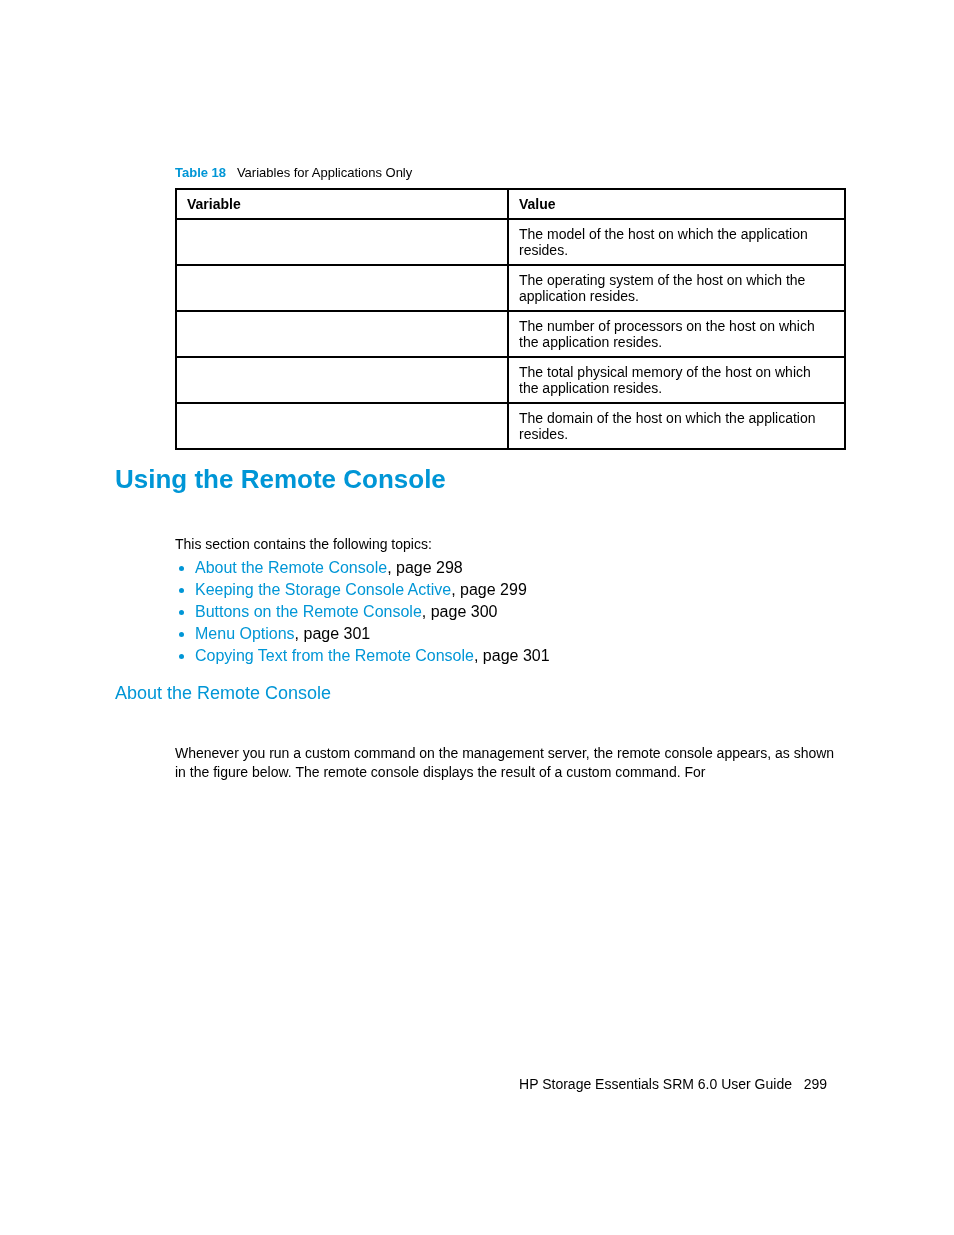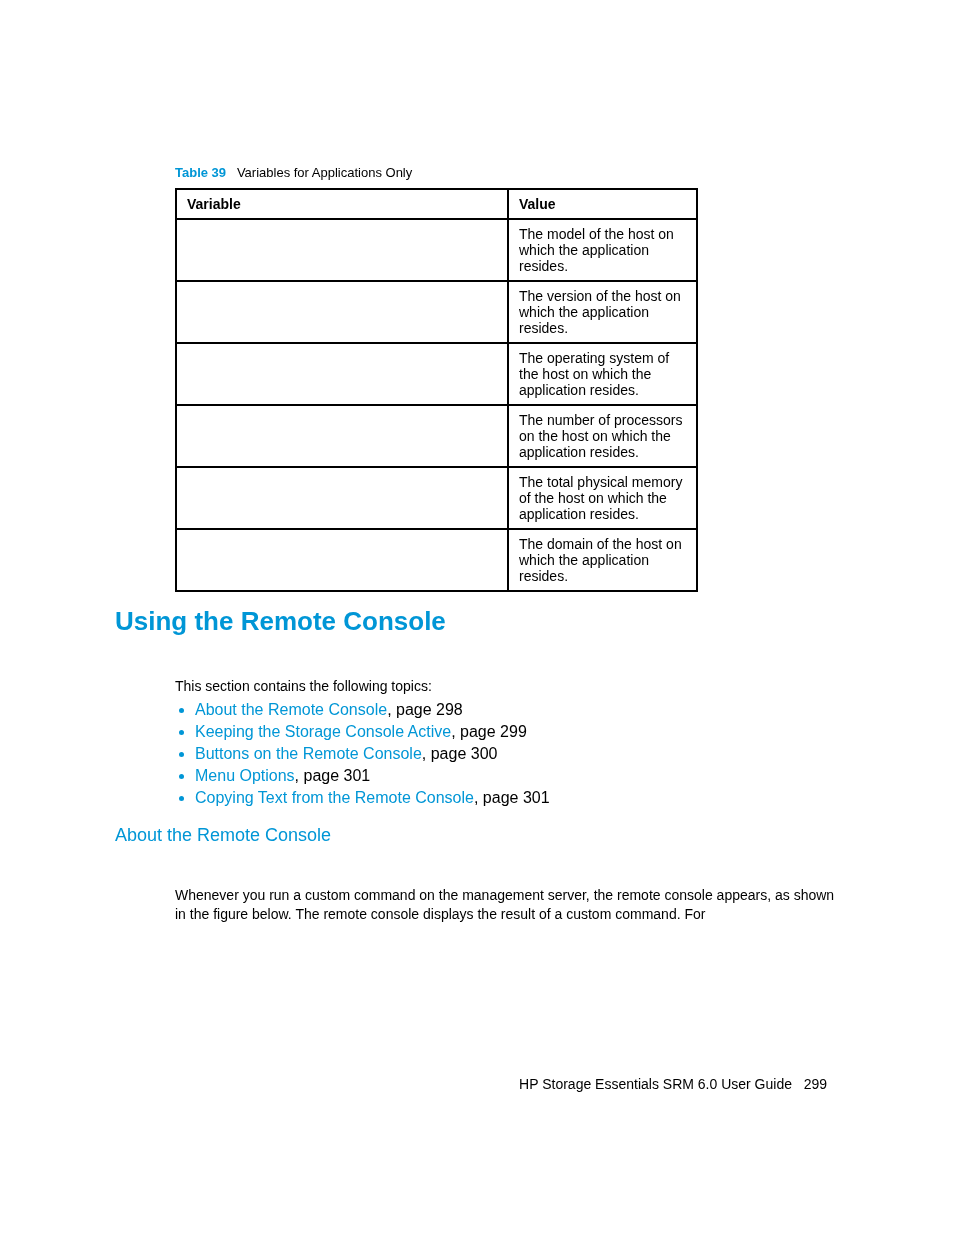--- a/index.html
+++ b/index.html
@@ -20,21 +20,21 @@
     margin-left: 60px;
     margin-bottom: 8px;
     font-size: 13px;
   }
   .table-caption b {
     color: #0096d6;
     font-weight: bold;
   }
   table.vars {
     border-collapse: collapse;
-    width: 523px;
+    width: 671px;
     margin-left: 60px;
     border-radius: 21px;
   }
   table.vars th, table.vars td {
     border: 2px solid #000;
     padding: 6px 10px;
     text-align: left;
     vertical-align: top;
     font-size: 14px;
     font-weight: normal;
@@ -87,36 +87,32 @@
     right: 127px;
     font-size: 14px;
   }
 </style>
 </head>
 <body>
 
 <div class="page">
 
   <div class="table-caption">
-    <b>Table 39</b>&nbsp;&nbsp;&nbsp;<span>Variables for Applications Only</span>
+    <b>Table 18</b>&nbsp;&nbsp;&nbsp;<span>Variables for Applications Only</span>
   </div>
 
   <table class="vars">
     <tbody>
         <tr>
       <th class="col-var">Variable</th>
       <th>Value</th>
     </tr>
     <tr>
       <td class="col-var"></td>
       <td>The model of the host on which the application resides.</td>
-    </tr>
-    <tr>
-      <td class="col-var"></td>
-      <td>The version of the host on which the application resides.</td>
     </tr>
     <tr>
       <td class="col-var"></td>
       <td>The operating system of the host on which the application resides.</td>
     </tr>
     <tr>
       <td class="col-var"></td>
       <td>The number of processors on the host on which the application resides.</td>
     </tr>
     <tr>

